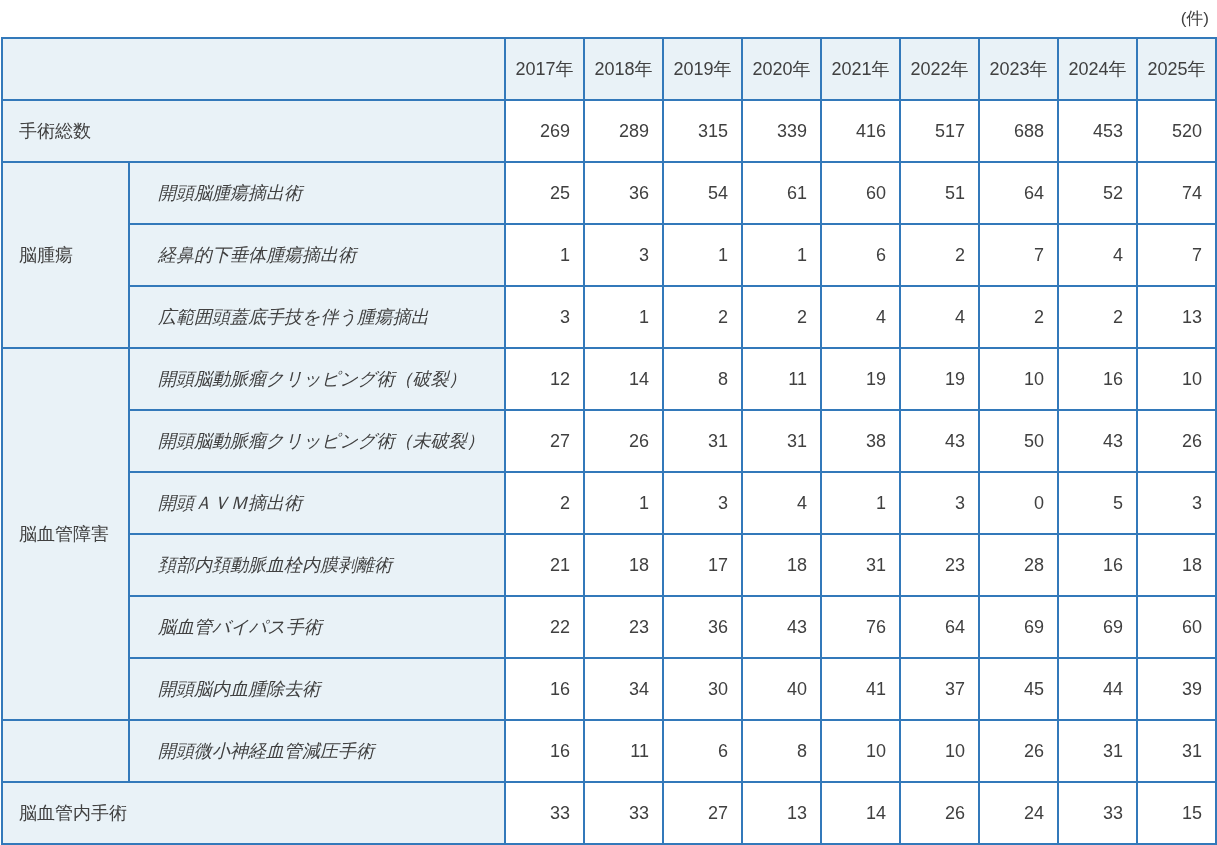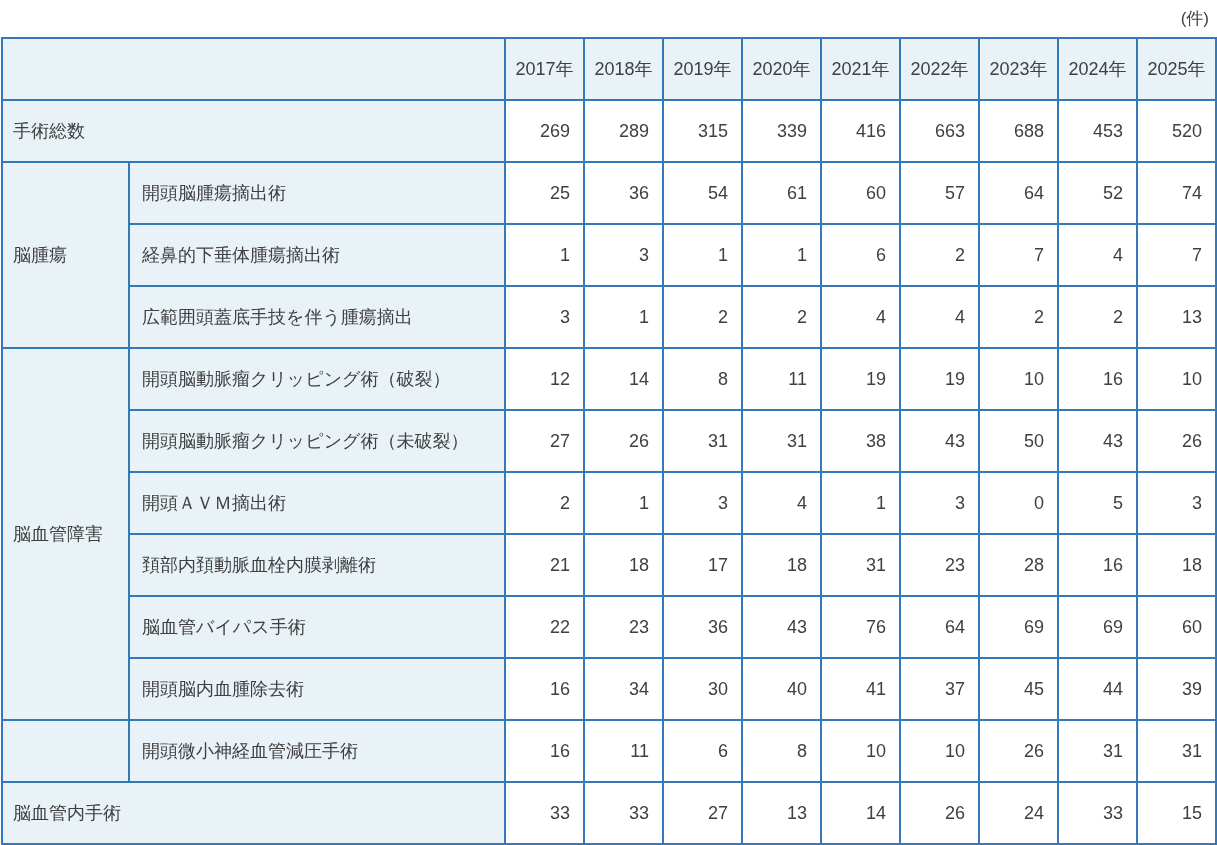--- a/index.html
+++ b/index.html
@@ -33,22 +33,22 @@
     color: #404040;
     height: 62px;
     vertical-align: middle;
     overflow: hidden;
     white-space: nowrap;
   }
   th.corner, th.year, th.label {
     background: #e9f2f7;
   }
   th.year { text-align: center; padding: 4px 2px; }
-  th.label { text-align: left; padding-left: 10px; }
-  th.label.sub { padding-left: 12px; }
+  th.label { text-align: left; padding-left: 16px; }
+  th.label.sub { padding-left: 28px; font-style: italic; }
   td.num {
     background: #ffffff;
     text-align: right;
     padding-right: 13px;
   }
   col.groupcol { width: 127px; }
   col.subcol   { width: 376px; }
   col.yearcol  { width: 79px; }
 </style>
 </head>
@@ -79,34 +79,34 @@
   </thead>
   <tbody>
 
   <tr>
         <th colspan="2" class="label">手術総数</th>
         <td class="num">269</td>
         <td class="num">289</td>
         <td class="num">315</td>
         <td class="num">339</td>
         <td class="num">416</td>
-        <td class="num">663</td>
+        <td class="num">517</td>
         <td class="num">688</td>
         <td class="num">453</td>
         <td class="num">520</td>
       </tr>
       <tr>
         <th rowspan="3" class="label group">脳腫瘍</th>
         <th class="label sub">開頭脳腫瘍摘出術</th>
         <td class="num">25</td>
         <td class="num">36</td>
         <td class="num">54</td>
         <td class="num">61</td>
         <td class="num">60</td>
-        <td class="num">57</td>
+        <td class="num">51</td>
         <td class="num">64</td>
         <td class="num">52</td>
         <td class="num">74</td>
       </tr>
       <tr>
         <th class="label sub">経鼻的下垂体腫瘍摘出術</th>
         <td class="num">1</td>
         <td class="num">3</td>
         <td class="num">1</td>
         <td class="num">1</td>

